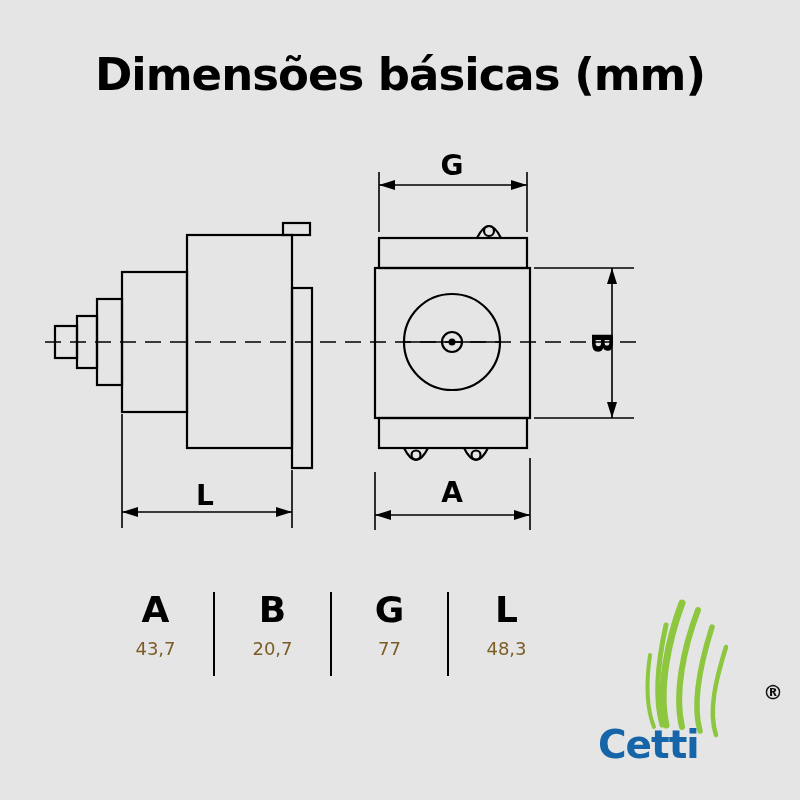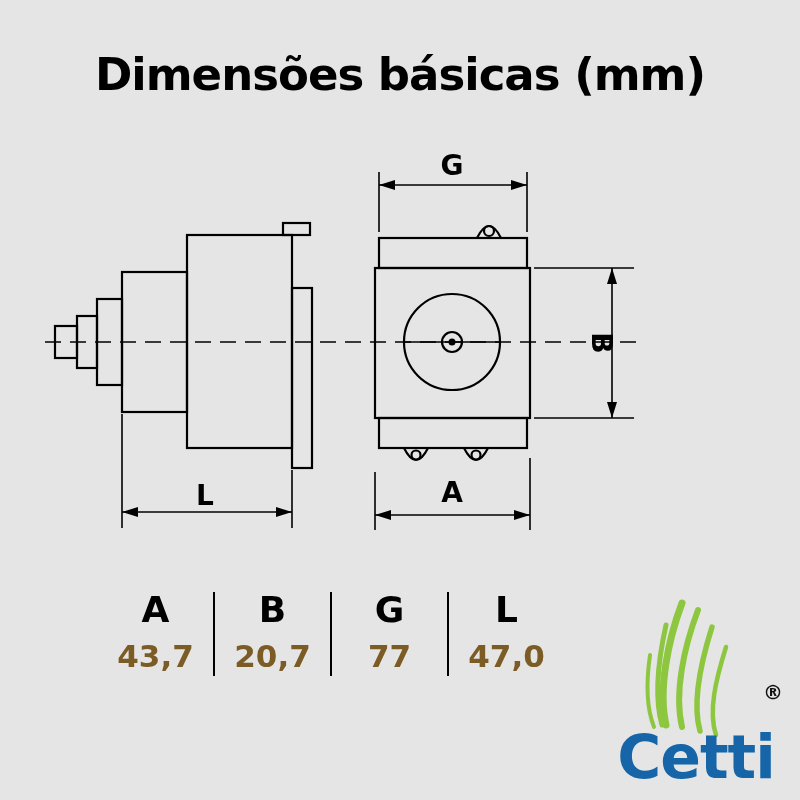--- a/index.html
+++ b/index.html
@@ -18,26 +18,26 @@
   .thin{fill:none;stroke:var(--line_black,#000);stroke-width:1.6;}
   .dimline{fill:none;stroke:var(--line_black,#000);stroke-width:1.6;}
   .arrow{fill:var(--line_black,#000);stroke:none;}
   .dimtext{font-family:"DejaVu Sans","Liberation Sans",sans-serif;font-size:28px;font-weight:bold;fill:#000;}
   .center{stroke:var(--line_black,#000);stroke-width:1.5;stroke-dasharray:16 9;}
   
   .dims-table{position:absolute;left:98px;top:592px;display:flex;height:84px;}
   .dims-cell{width:115px;display:flex;flex-direction:column;align-items:center;justify-content:flex-start;}
   .dims-cell.sep{border-right:2px solid #000;}
   .dims-label{font-size:36px;font-weight:bold;color:#000;line-height:1.0;margin-top:0px;}
-  .dims-value{font-size:31px;font-weight:bold;color:var(--value_text,#7b5c25);margin-top:10px;}
+  .dims-value{font-size:18px;font-weight:normal;color:var(--value_text,#7b5c25);margin-top:10px;}
   
   .scribble{fill:none;stroke:var(--logo_green,#8dc63f);stroke-linecap:round;}
   .reg-mark{position:absolute;left:763px;top:680px;font-size:20px;color:#111;font-weight:bold;}
-  .brand{position:absolute;left:598px;top:722px;width:196px;text-align:center;
-         font-size:60px;font-weight:bold;color:var(--brand_blue,#1565a8);letter-spacing:-1px;}
+  .brand{position:absolute;left:598px;top:722px;width:196px;text-align:left;
+         font-size:39px;font-weight:bold;color:var(--brand_blue,#1565a8);letter-spacing:-1px;}
 </style>
 </head>
 <body>
 
 <div id="page">
 
   <div class="title">Dimensões básicas (mm)</div>
 
   <svg style="left:0;top:150px" width="800" height="430" viewBox="0 150 800 430">
 
@@ -117,21 +117,21 @@
     <div class="dims-cell sep">
       <div class="dims-label">B</div>
       <div class="dims-value">20,7</div>
     </div>
     <div class="dims-cell sep">
       <div class="dims-label">G</div>
       <div class="dims-value">77</div>
     </div>
     <div class="dims-cell">
       <div class="dims-label">L</div>
-      <div class="dims-value">47,0</div>
+      <div class="dims-value">48,3</div>
     </div>
   </div>
 
   <svg style="left:620px;top:585px" width="160" height="160" viewBox="0 0 160 160">
     <path class="scribble" d="M62,18 C48,55 38,105 46,140" stroke-width="7"></path>
     <path class="scribble" d="M78,25 C64,62 54,108 62,142" stroke-width="6"></path>
     <path class="scribble" d="M46,40 C38,76 34,112 42,140" stroke-width="5"></path>
     <path class="scribble" d="M92,42 C80,80 72,118 80,146" stroke-width="5.5"></path>
     <path class="scribble" d="M106,62 C96,94 88,126 96,150" stroke-width="4.5"></path>
     <path class="scribble" d="M30,70 C26,98 26,122 34,142" stroke-width="4"></path>

